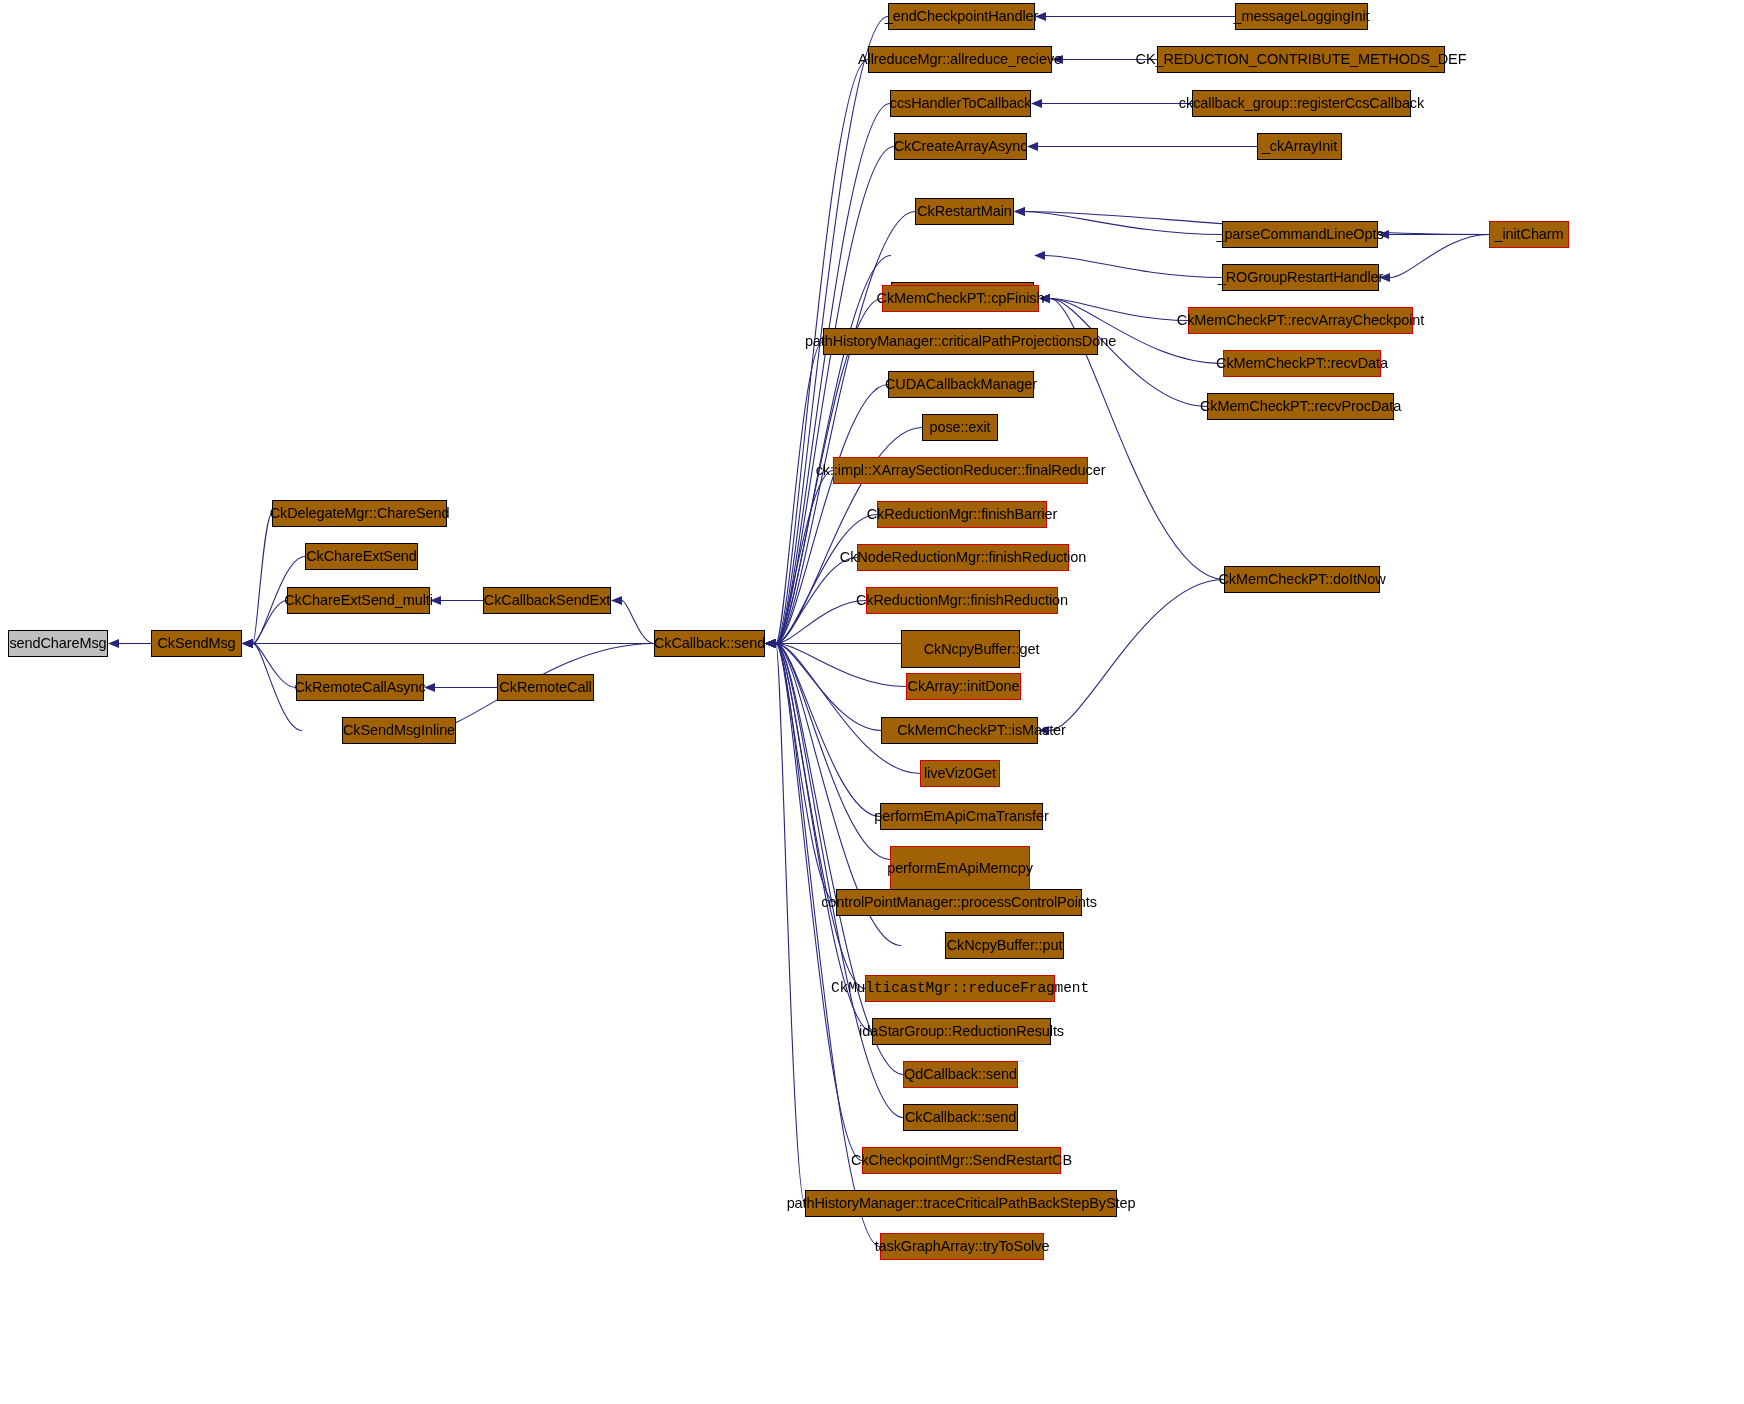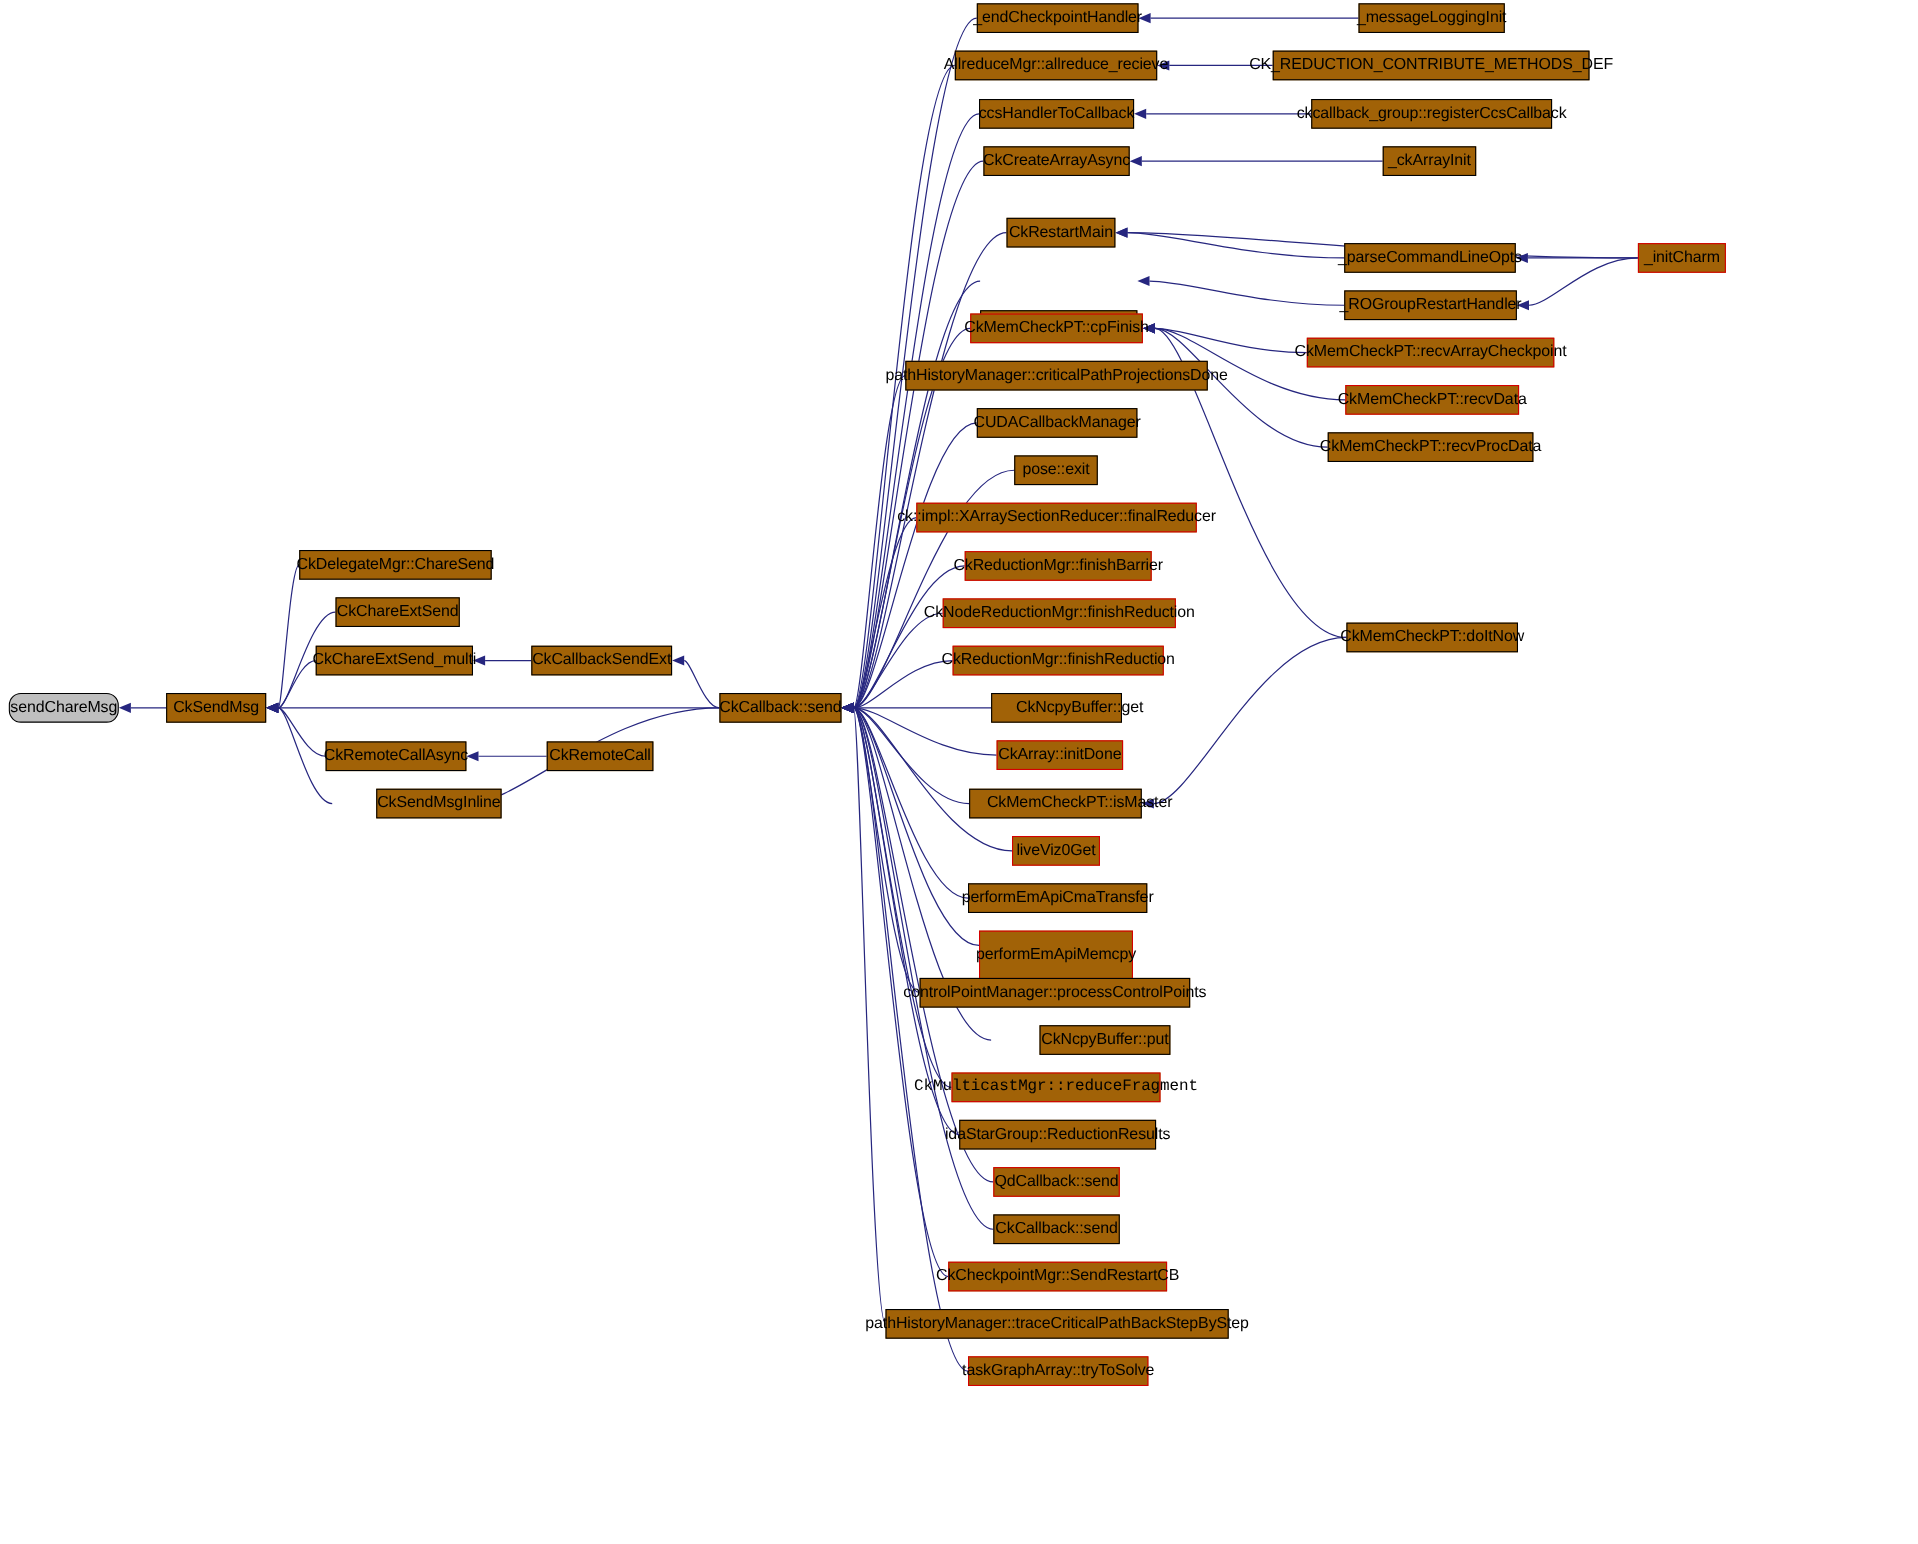--- a/index.html
+++ b/index.html
@@ -153,21 +153,21 @@
       <polygon points="765.0,643.5 776.0,638.9 776.0,648.1" fill="#26267f"></polygon>
       <path d="M903,1117.5 C845.85,1117.5 801.4,643.5 776,643.5" stroke="#26267f" stroke-width="1.1" fill="none"></path>
       <polygon points="765.0,643.5 776.0,638.9 776.0,648.1" fill="#26267f"></polygon>
       <path d="M862,1160.5 C823.3,1160.5 793.2,643.5 776,643.5" stroke="#26267f" stroke-width="1.1" fill="none"></path>
       <polygon points="765.0,643.5 776.0,638.9 776.0,648.1" fill="#26267f"></polygon>
       <path d="M805,1203.5 C791.95,1203.5 781.8,643.5 776,643.5" stroke="#26267f" stroke-width="1.1" fill="none"></path>
       <polygon points="765.0,643.5 776.0,638.9 776.0,648.1" fill="#26267f"></polygon>
       <path d="M880,1246.5 C833.2,1246.5 796.8,643.5 776,643.5" stroke="#26267f" stroke-width="1.1" fill="none"></path>
       <polygon points="765.0,643.5 776.0,638.9 776.0,648.1" fill="#26267f"></polygon>
     </svg>
-<div class="node root" style="left: 8px; top: 630px; width: 100px; height: 27px; border-radius: 11px;">sendChareMsg</div>
+<div class="node root" style="left: 8px; top: 630px; width: 100px; height: 27px;">sendChareMsg</div>
     <div class="node" style="left: 151px; top: 630px; width: 91px; height: 27px;">CkSendMsg</div>
     <div class="node" style="left: 272px; top: 500px; width: 175px; height: 27px;">CkDelegateMgr::ChareSend</div>
     <div class="node" style="left: 305px; top: 543px; width: 113px; height: 27px;">CkChareExtSend</div>
     <div class="node" style="left: 287px; top: 587px; width: 143px; height: 27px;">CkChareExtSend_multi</div>
     <div class="node" style="left: 483px; top: 587px; width: 128px; height: 27px;">CkCallbackSendExt</div>
     <div class="node" style="left: 296px; top: 674px; width: 128px; height: 27px;">CkRemoteCallAsync</div>
     <div class="node" style="left: 497px; top: 674px; width: 97px; height: 27px;">CkRemoteCall</div>
     <div class="node" style="left: 302px; top: 717px; width: 114px; height: 27px; margin-left: 40px;">CkSendMsgInline</div>
     <div class="node" style="left: 654px; top: 630px; width: 111px; height: 27px;">CkCallback::send</div>
     <div class="node" style="left: 888px; top: 3px; width: 147px; height: 27px;">_endCheckpointHandler</div>
@@ -187,21 +187,21 @@
     <div class="node red" style="left: 1188px; top: 307px; width: 225px; height: 27px;">CkMemCheckPT::recvArrayCheckpoint</div>
     <div class="node" style="left: 823px; top: 328px; width: 275px; height: 27px;">pathHistoryManager::criticalPathProjectionsDone</div>
     <div class="node red" style="left: 1223px; top: 350px; width: 158px; height: 27px;">CkMemCheckPT::recvData</div>
     <div class="node" style="left: 888px; top: 371px; width: 146px; height: 27px;">CUDACallbackManager</div>
     <div class="node" style="left: 1207px; top: 393px; width: 187px; height: 27px;">CkMemCheckPT::recvProcData</div>
     <div class="node" style="left: 922px; top: 414px; width: 76px; height: 27px;">pose::exit</div>
     <div class="node red" style="left: 833px; top: 457px; width: 255px; height: 27px;">ck::impl::XArraySectionReducer::finalReducer</div>
     <div class="node red" style="left: 877px; top: 501px; width: 170px; height: 27px;">CkReductionMgr::finishBarrier</div>
     <div class="node red" style="left: 857px; top: 544px; width: 212px; height: 27px;">CkNodeReductionMgr::finishReduction</div>
     <div class="node red" style="left: 866px; top: 587px; width: 192px; height: 27px;">CkReductionMgr::finishReduction</div>
-    <div class="node" style="left: 901px; top: 630px; width: 119px; height: 27px; padding-left: 42px;">CkNcpyBuffer::get</div>
+    <div class="node" style="left: 901px; top: 630px; width: 119px; height: 38px; padding-left: 42px;">CkNcpyBuffer::get</div>
     <div class="node red" style="left: 906px; top: 673px; width: 115px; height: 27px;">CkArray::initDone</div>
     <div class="node" style="left: 881px; top: 717px; width: 157px; height: 27px; padding-left: 44px;">CkMemCheckPT::isMaster</div>
     <div class="node" style="left: 1224px; top: 566px; width: 156px; height: 27px;">CkMemCheckPT::doItNow</div>
     <div class="node red" style="left: 920px; top: 760px; width: 80px; height: 27px;">liveViz0Get</div>
     <div class="node" style="left: 880px; top: 803px; width: 163px; height: 27px;">performEmApiCmaTransfer</div>
     <div class="node red" style="left: 890px; top: 846px; width: 140px; height: 44px;">performEmApiMemcpy</div>
     <div class="node" style="left: 836px; top: 889px; width: 246px; height: 27px;">controlPointManager::processControlPoints</div>
     <div class="node" style="left: 901px; top: 932px; width: 119px; height: 27px; margin-left: 44px;">CkNcpyBuffer::put</div>
     <div class="node red" style="left: 865px; top: 975px; width: 190px; height: 27px; font-family: Liberation Mono, monospace;">CkMulticastMgr::reduceFragment</div>
     <div class="node" style="left: 872px; top: 1018px; width: 179px; height: 27px;">idaStarGroup::ReductionResults</div>

